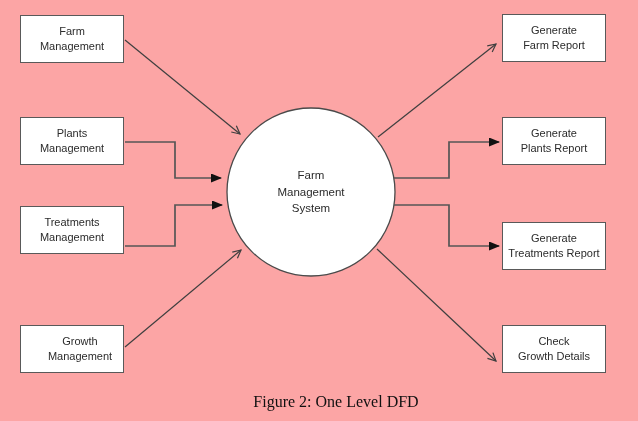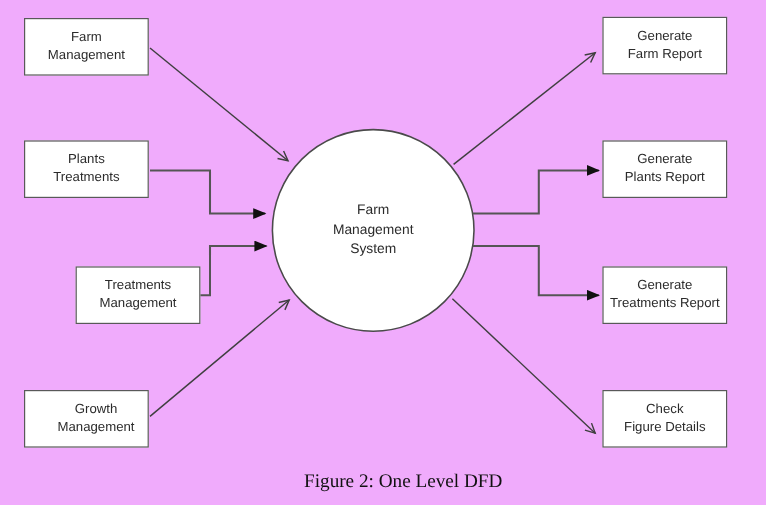--- a/index.html
+++ b/index.html
@@ -4,21 +4,21 @@
 <style>
   html, body {
     margin: 0;
     padding: 0;
     background: #ffffff;
   }
   .stage {
     position: relative;
     width: 638px;
     height: 421px;
-    background: #f0abfc;
+    background: #fca5a5;
     overflow: hidden;
     font-family: "Liberation Sans", sans-serif;
   }
   .connector-layer {
     position: absolute;
     left: 0;
     top: 0;
     width: 638px;
     height: 421px;
   }
@@ -94,23 +94,23 @@
     <polyline points="394,205 449,205 449,246 499,246" stroke-width="1.7" fill="none" marker-end="url(#arrow-filled)" stroke="#555555"></polyline>
     <line x1="377" y1="249" x2="496" y2="361" stroke-width="1.2" fill="none" marker-end="url(#arrow-open)" stroke="#3f3f3f"></line>
   </svg>
 
   <div class="node" style="left:20px; top:15px;">
     <span class="node-label">Farm
 Management</span>
   </div>
   <div class="node" style="left:20px; top:117px;">
     <span class="node-label">Plants
-Treatments</span>
+Management</span>
   </div>
-  <div class="node" style="left:20px; top:222px;margin-left:43px;">
+  <div class="node" style="left:20px; top:206px;">
     <span class="node-label">Treatments
 Management</span>
   </div>
   <div class="node" style="left:20px; top:325px;padding-left:16px;">
     <span class="node-label">Growth
 Management</span>
   </div>
 
   <div class="process-label">Farm
 Management
@@ -123,18 +123,18 @@
   <div class="node" style="left:502px; top:117px;">
     <span class="node-label">Generate
 Plants Report</span>
   </div>
   <div class="node" style="left:502px; top:222px;">
     <span class="node-label">Generate
 Treatments Report</span>
   </div>
   <div class="node" style="left:502px; top:325px;">
     <span class="node-label">Check
-Figure Details</span>
+Growth Details</span>
   </div>
 
   <div class="caption">Figure 2: One Level DFD</div>
 
 </div>
 
 </body></html>

